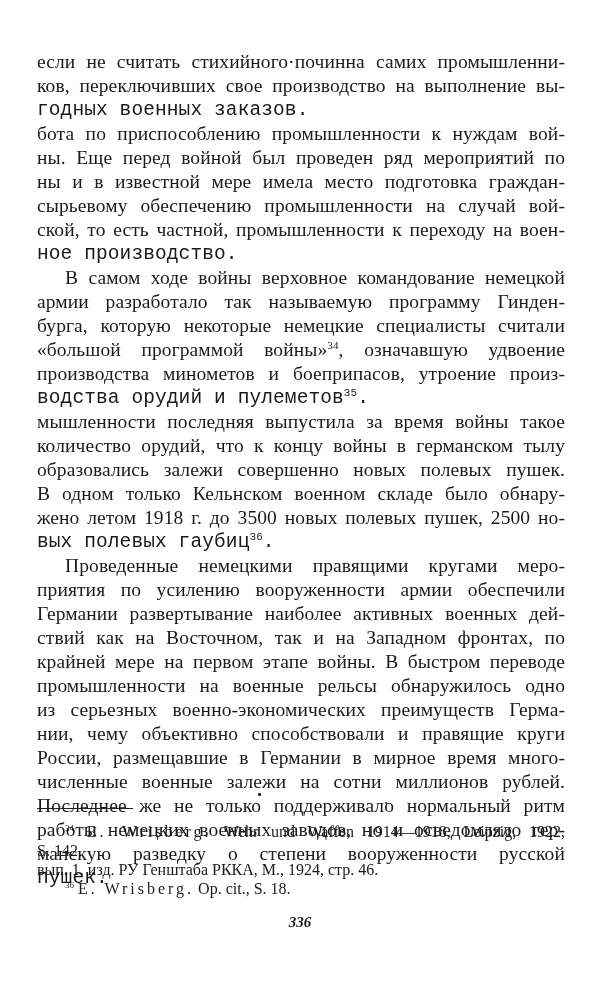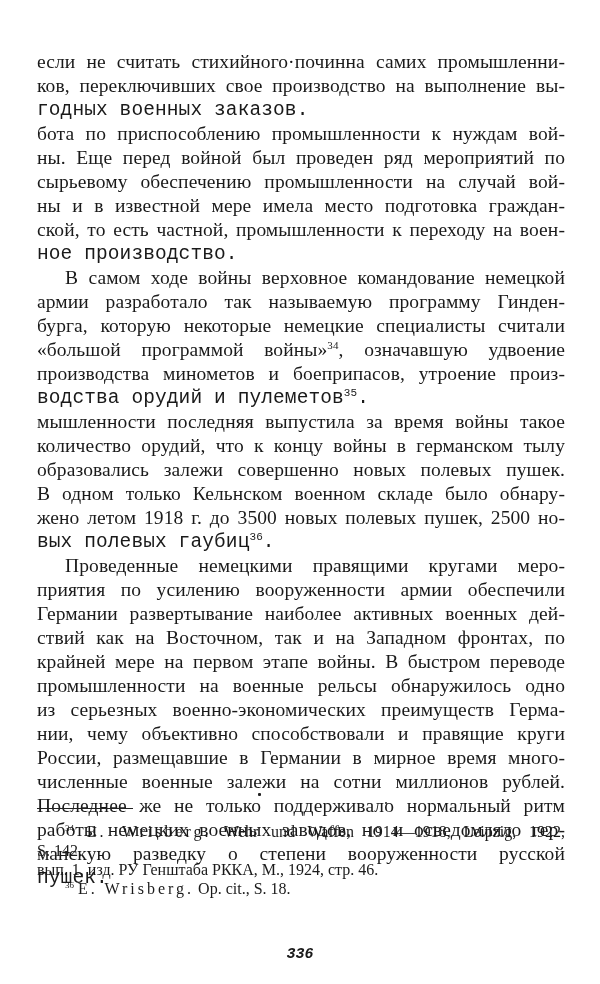--- a/index.html
+++ b/index.html
@@ -28,41 +28,41 @@
     white-space: nowrap;
     text-align: justify;
     text-align-last: justify;
   }
   .nline.last { text-align-last: left; }
   .nline.indent { padding-left: 28px; }
   .nline sup { font-size: 9px; vertical-align: 6px; }
   .spaced { letter-spacing: 3px; }
   .pagenum {
     position: absolute; left: 0; width: 600px; top: 914px;
-    text-align: center; font-family: Liberation Mono, monospace;
-    font-style: italic; font-weight: bold; font-size: 15px; margin-top: 32px;
+    text-align: center; font-family: Liberation Serif, serif;
+    font-style: italic; font-weight: bold; font-size: 15px;
   }
   .speck { position: absolute; width: 3px; height: 3px; background: #222; border-radius: 1px; }
 </style>
 </head>
 <body>
 
 <div class="page">
 
   <div>
     <div class="line">если не считать стихийного·починна самих промышленни-</div>
     <div class="line">ков, переключивших свое производство на выполнение вы-</div>
     <div class="line last">годных военных заказов.</div>
   </div>
 
   <div>
     <div class="line">бота по приспособлению промышленности к нуждам вой-</div>
     <div class="line">ны. Еще перед войной был проведен ряд мероприятий по</div>
+    <div class="line">ны  и в известной мере имела место подготовка граждан-</div>
     <div class="line">сырьевому обеспечению промышленности на случай вой-</div>
-    <div class="line">ны  и в известной мере имела место подготовка граждан-</div>
     <div class="line">ской, то есть частной, промышленности к переходу на воен-</div>
     <div class="line last">ное производство.</div>
   </div>
 
   <div>
     <div class="line indent">В самом ходе войны верховное командование немецкой</div>
     <div class="line">армии разработало так называемую программу Гинден-</div>
     <div class="line">бурга, которую некоторые немецкие специалисты считали</div>
     <div class="line">
       <span>«большой  программой войны»</span><sup>34</sup><span>, означавшую удвоение</span>

